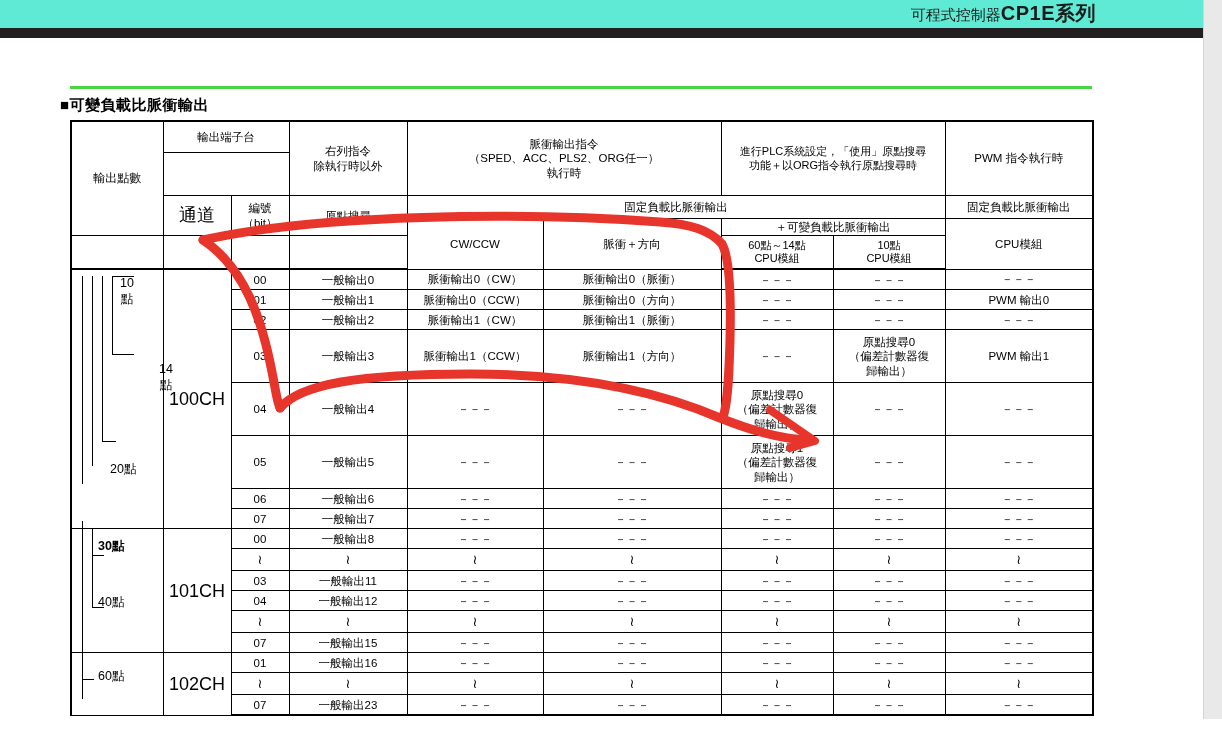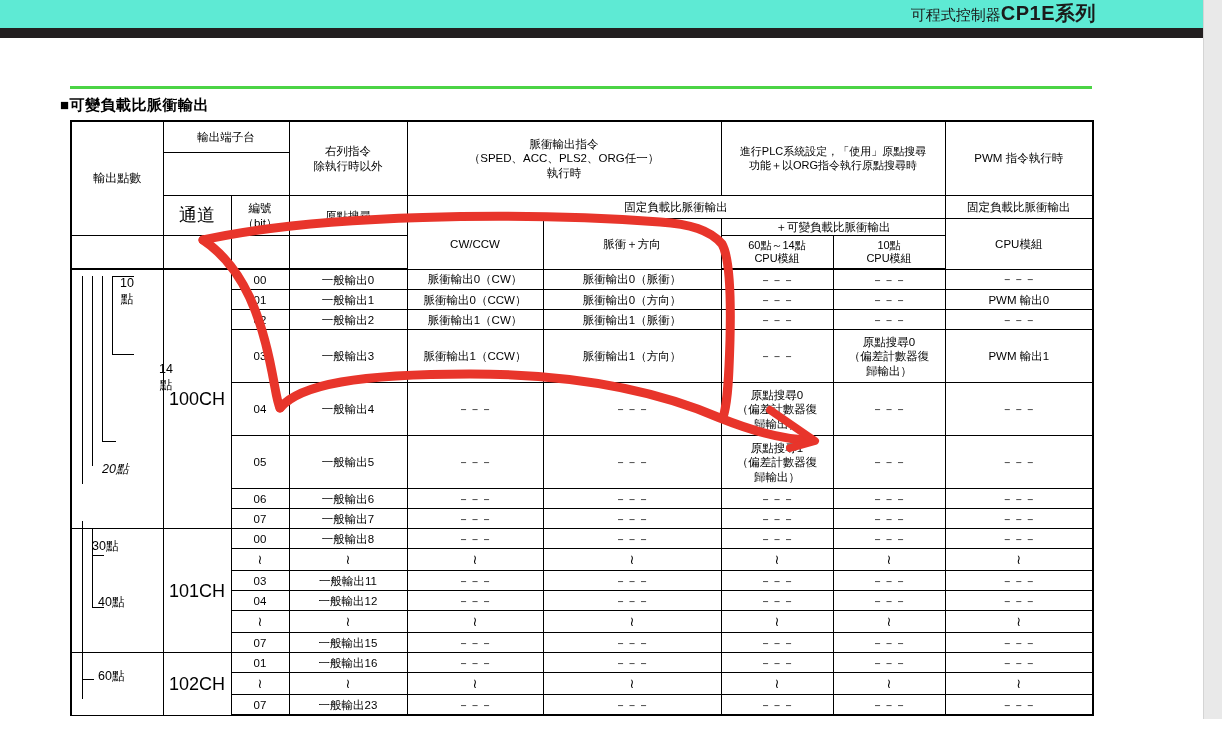--- a/index.html
+++ b/index.html
@@ -202,21 +202,21 @@
           <td class="hdr-small" style="white-space:pre-line; border-bottom:2px solid #000">10點
 CPU模組</td>
         </tr>
 
         <tr>
           <td rowspan="8" class="thick-left pts" style="position:relative">
             <div style="position:absolute; left:48px; top:6px; white-space:pre-line;text-align:center;">10
 點</div>
             <div style="position:absolute; left:48px; top:92px; white-space:pre-line;margin-left:39px;">14
 點</div>
-            <div style="position:absolute; left:30px; top:192px;font-style:italic;">20點</div>
+            <div style="position:absolute; left:38px; top:192px;">20點</div>
             <div style="position:absolute; left:10px; top:6px; width:1px; height:208px; background:#000;"></div>
             <div style="position:absolute; left:20px; top:6px; width:1px; height:190px; background:#000;"></div>
             <div style="position:absolute; left:30px; top:6px; width:1px; height:165px; background:#000;"></div>
             <div style="position:absolute; left:40px; top:6px; width:1px; height:78px; background:#000;"></div>
             <div style="position:absolute; left:40px; top:6px; width:22px; height:1px; background:#000;"></div>
             <div style="position:absolute; left:40px; top:84px; width:22px; height:1px; background:#000;"></div>
             <div style="position:absolute; left:30px; top:171px; width:14px; height:1px; background:#000;"></div>
           </td>
           <td rowspan="8" class="ch">100CH</td>
           <td style="height:17px">00</td>
@@ -299,21 +299,21 @@
           <td>一般輸出7</td>
           <td class="dash">－－－</td>
           <td class="dash">－－－</td>
           <td class="dash">－－－</td>
           <td class="dash">－－－</td>
           <td class="dash thick-right">－－－</td>
         </tr>
 
         <tr>
           <td rowspan="6" class="thick-left pts" style="position:relative">
-            <div style="position:absolute; left:20px; top:10px;">30點</div>
+            <div style="position:absolute; left:26px; top:10px;font-weight:bold;">30點</div>
             <div style="position:absolute; left:26px; top:66px;">40點</div>
             <div style="position:absolute; left:10px; top:0px; width:1px; height:105px; background:#000;"></div>
             <div style="position:absolute; left:20px; top:0px; width:1px; height:78px; background:#000;"></div>
             <div style="position:absolute; left:20px; top:26px; width:12px; height:1px; background:#000;"></div>
             <div style="position:absolute; left:20px; top:78px; width:12px; height:1px; background:#000;"></div>
           </td>
           <td rowspan="6" class="ch">101CH</td>
           <td style="height:17px">00</td>
           <td>一般輸出8</td>
           <td class="dash">－－－</td>

